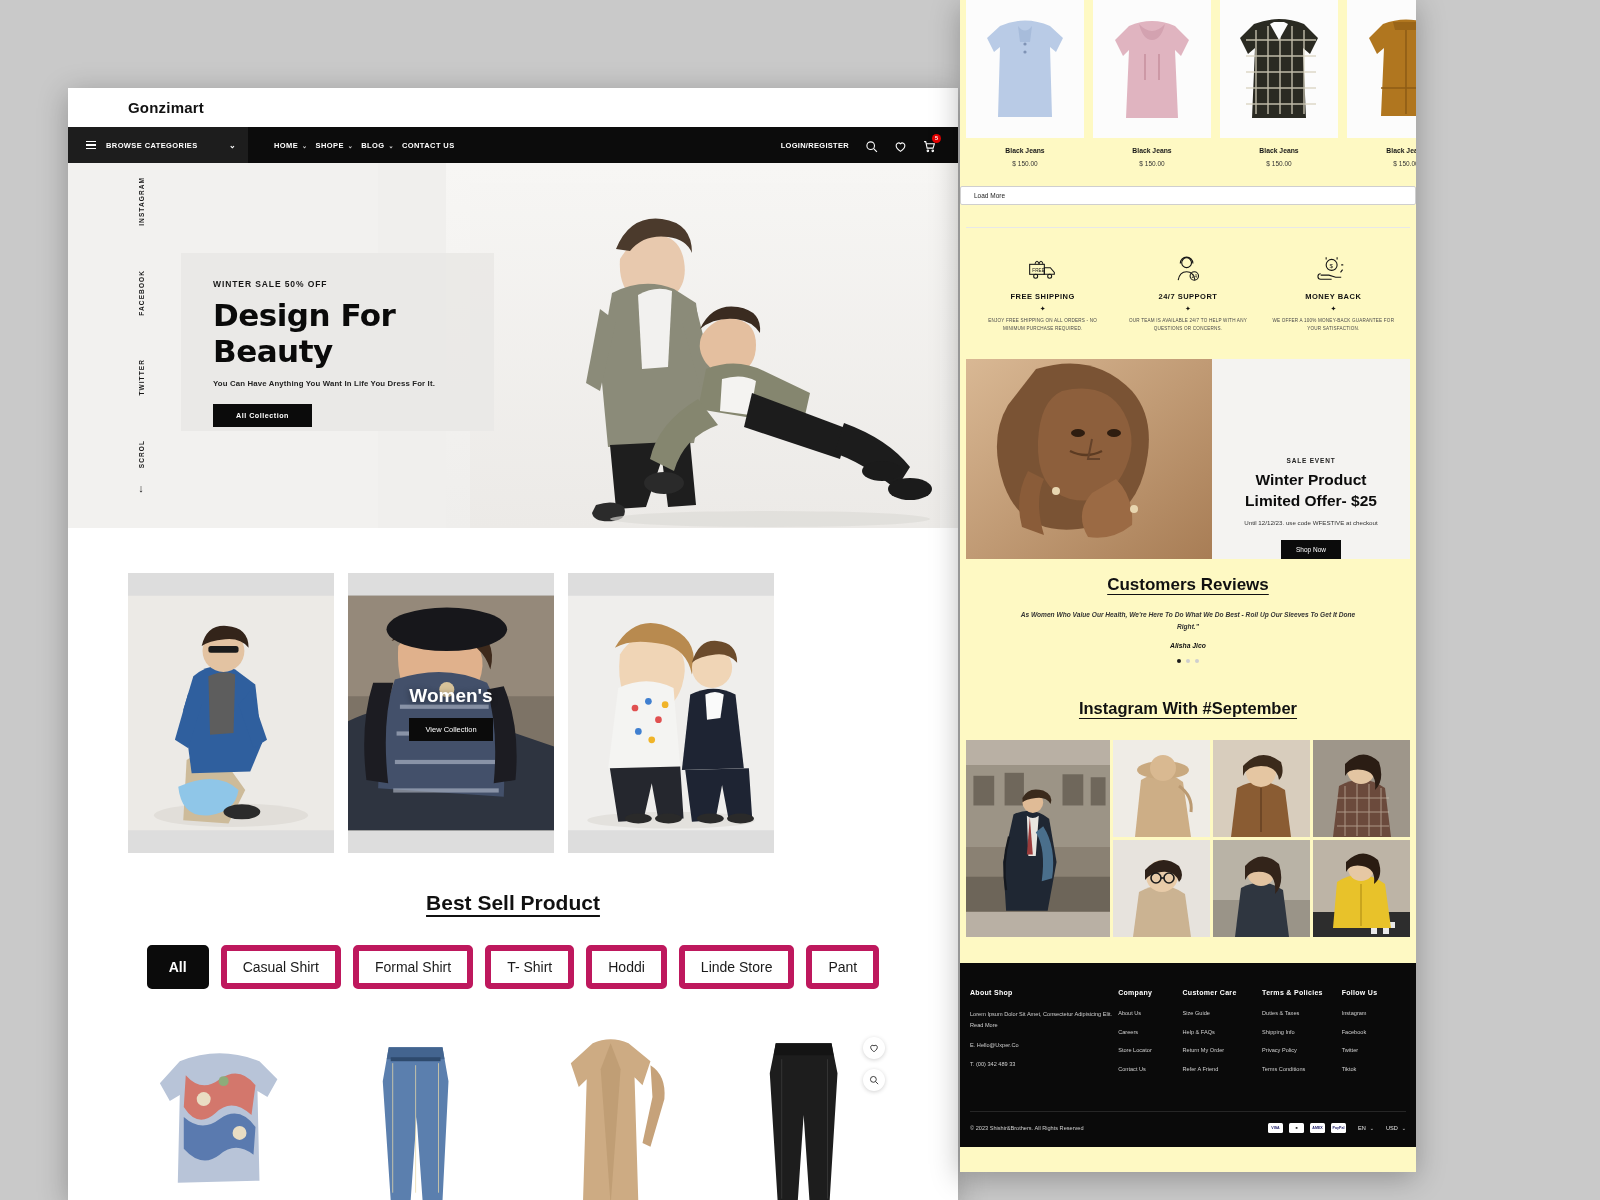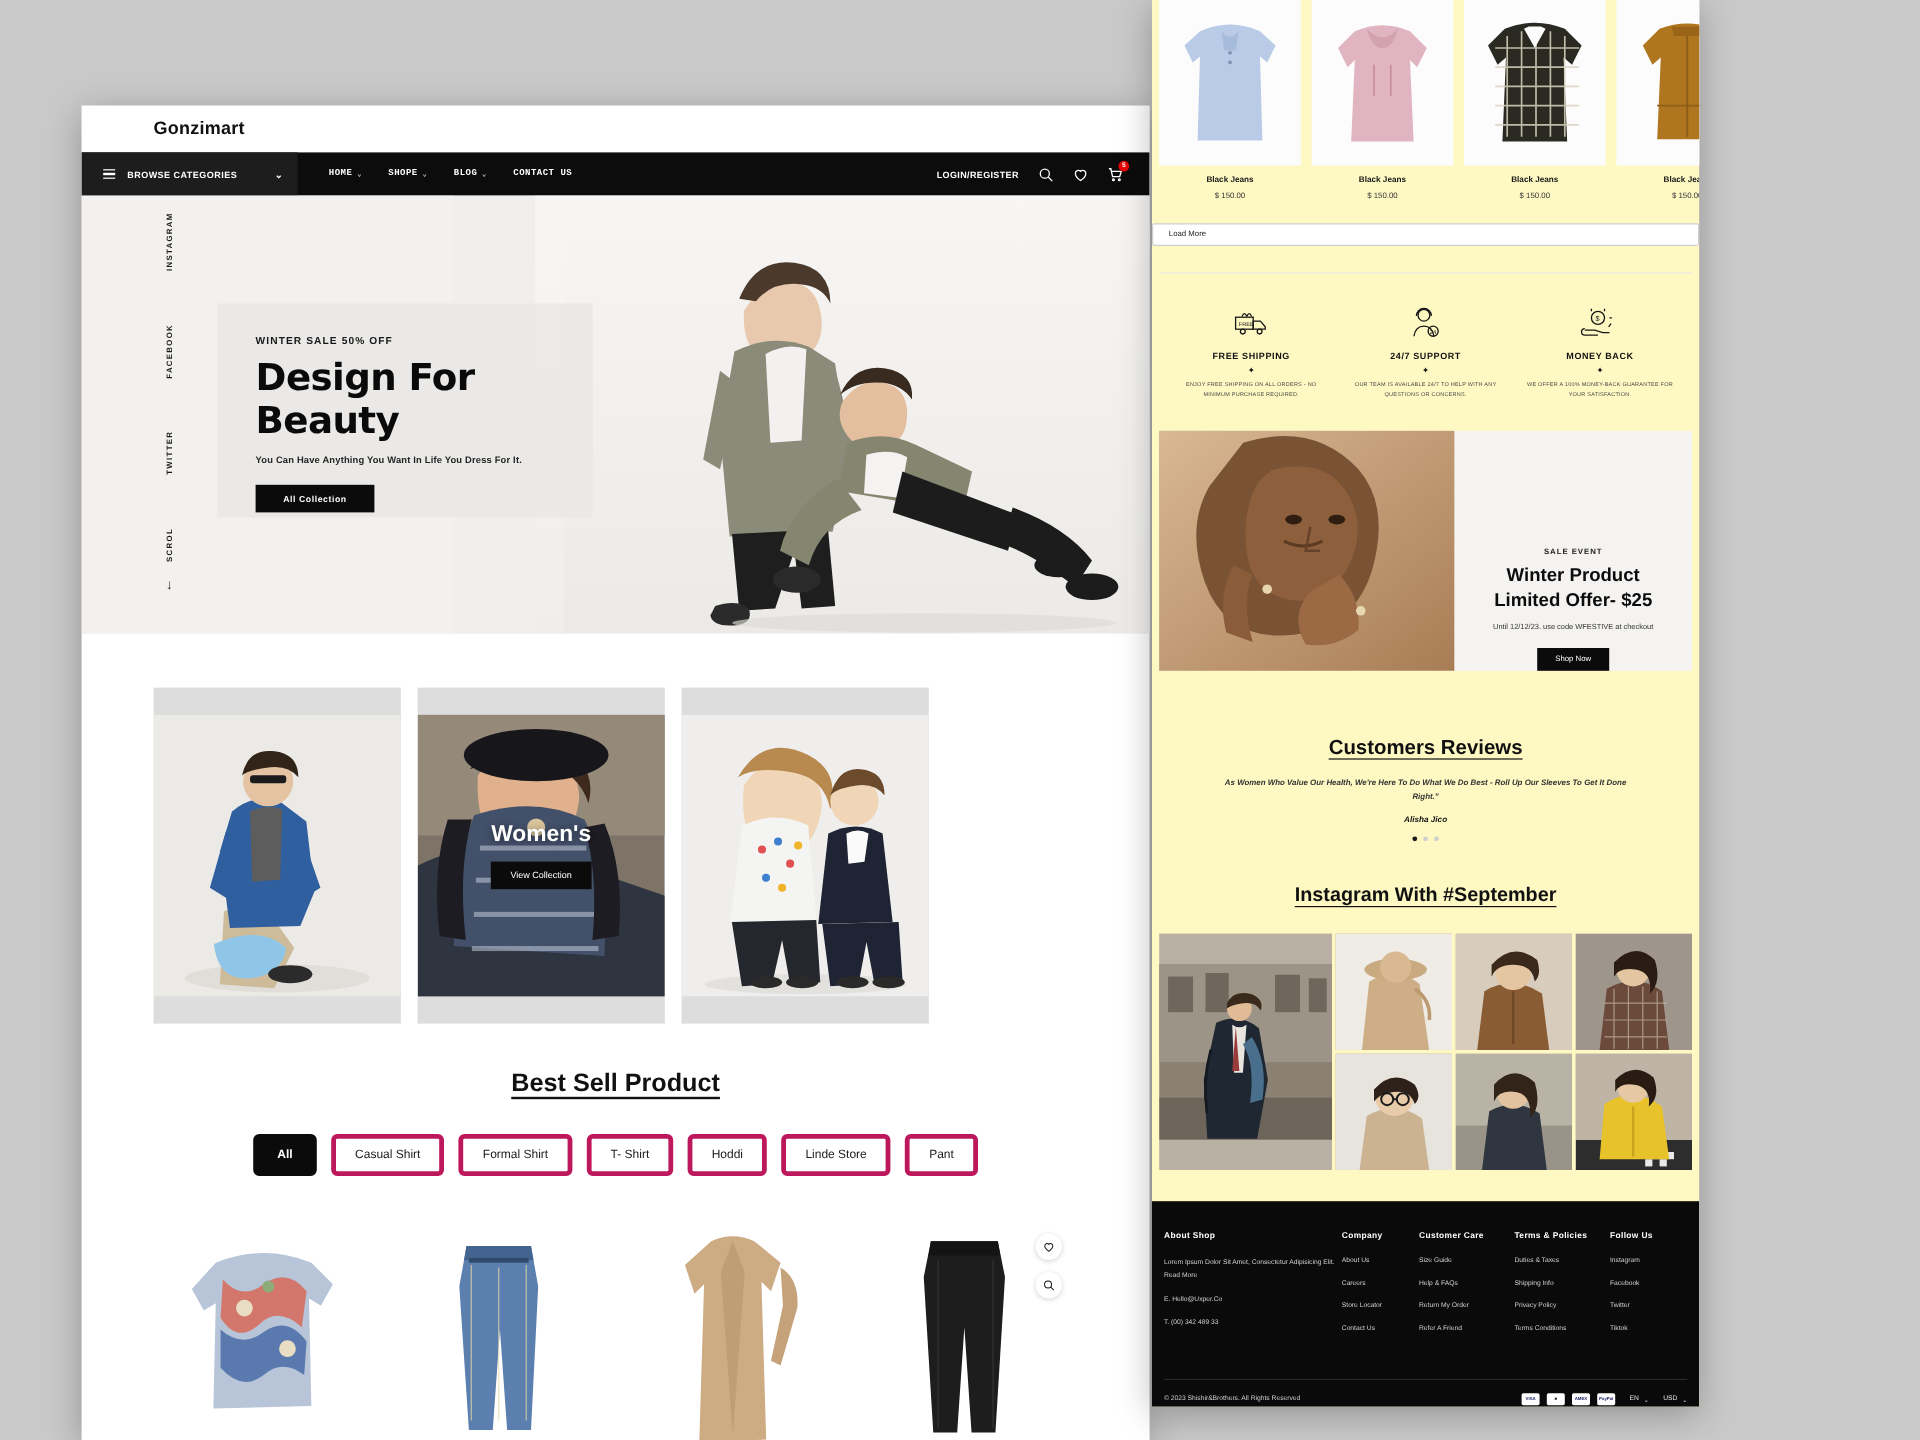--- a/index.html
+++ b/index.html
@@ -53,21 +53,21 @@
   }
   .browse {
     background: #1d1d1d; height: 36px; width: 180px;
     display: flex; align-items: center; gap: 10px;
     padding: 0 12px 0 18px;
     color: #fff; font-size: 7.5px; font-weight: bold; letter-spacing: .4px;
   }
   .hamb { display:flex; flex-direction:column; gap:2px; }
   .hamb i { display:block; width: 10px; height: 1.4px; background:#fff; }
   .browse-chev { margin-left: auto; font-size: 8px; }
-  .navlinks { display: flex; align-items: flex-end; gap: 22px; margin-left: 26px; font-family: Liberation Mono, monospace; }
+  .navlinks { display: flex; align-items: flex-end; gap: 8px; margin-left: 26px; }
   .navlink { color:#fff; font-size:7.5px; font-weight:bold; letter-spacing:.4px;
              display:flex; align-items:center; gap:4px; }
   .navlink .cv { font-size: 6px; opacity:.85; }
   .navright { margin-left:auto; display:flex; align-items:center; gap:16px; padding-right:22px; }
   .navright .lr { color:#fff; font-size:7.5px; font-weight:bold; letter-spacing:.3px; }
   .nicon { width:13px; height:13px; color:#fff; position:relative; display:inline-block; }
   .cartbadge {
     position:absolute; top:-5px; right:-5px;
     background:#e60000; color:#fff; font-size:5.5px; font-weight:bold;
     width:9px; height:9px; border-radius:50%;
@@ -131,22 +131,22 @@
   }
 
   
   .bs-title {
     text-align:center; margin-top:38px;
     font-size:21px; font-weight:bold; color:#111;
     text-decoration: underline; text-underline-offset: 5px; text-decoration-thickness: 1.5px;
   }
   .filters { display:flex; justify-content:center; gap:12px; margin-top:30px; }
   .pill {
-    border:4px solid #be185d; border-radius:5px;
-    font-size:10px; color:#1a1a1a; padding:8px 16px; background:#fff;
+    border:6px solid #be185d; border-radius:5px;
+    font-size:14px; color:#1a1a1a; padding:8px 16px; background:#fff;
     white-space:nowrap;
   }
   .pill.active { background:#0b0b0b; color:#fff; border-color:#0b0b0b; font-weight:600; }
 
   .prow { display:flex; gap:11px; padding: 32px 60px 0; }
   .pcard { position:relative; width:185px; height:190px; background:#fff; overflow:hidden; }
   .pcard-actions { position:absolute; right:13px; top:16px; display:flex; flex-direction:column; gap:10px; }
   .pact {
     width:22px; height:22px; border-radius:50%; background:#fff;
     box-shadow:0 1px 4px rgba(0,0,0,.18);
@@ -181,21 +181,21 @@
   .feat-desc { font-size:4.6px; color:#4a4a4a; line-height:1.75; letter-spacing:.2px; }
 
   .promo { display:flex; margin: 0 6px; height:200px; background:#f4f3f1; }
   .promo-img { width:246px; height:200px; background:#c9a989; position:relative; overflow:hidden; }
   .promo-body { flex:1; display:flex; flex-direction:column; align-items:center; justify-content:flex-end; }
   .promo-kicker { font-size:6.5px; font-weight:600; letter-spacing:.8px; color:#222; }
   .promo-title { font-size:15.5px; font-weight:bold; color:#0c0c0c; line-height:1.35; text-align:center; margin-top:6px; }
   .promo-note { font-size:6.2px; color:#333; margin-top:7px; }
   .promo-btn { margin-top:14px; background:#0b0b0b; color:#fff; font-size:6.5px; padding:6px 15px; }
 
-  .reviews { padding: 54px 60px 0; text-align:center; }
+  .reviews { padding: 16px 60px 0; text-align:center; }
   .rev-title {
     font-size:17px; font-weight:bold; color:#111;
     text-decoration:underline; text-underline-offset:4px; text-decoration-thickness:1.3px;
   }
   .rev-quote {
     font-size:6.6px; font-style:italic; font-weight:600; color:#333;
     line-height:1.85; margin-top:14px;
   }
   .rev-author { font-size:6.8px; font-style:italic; font-weight:bold; color:#111; margin-top:9px; }
   .rev-dots { display:flex; gap:5px; justify-content:center; margin-top:10px; }

